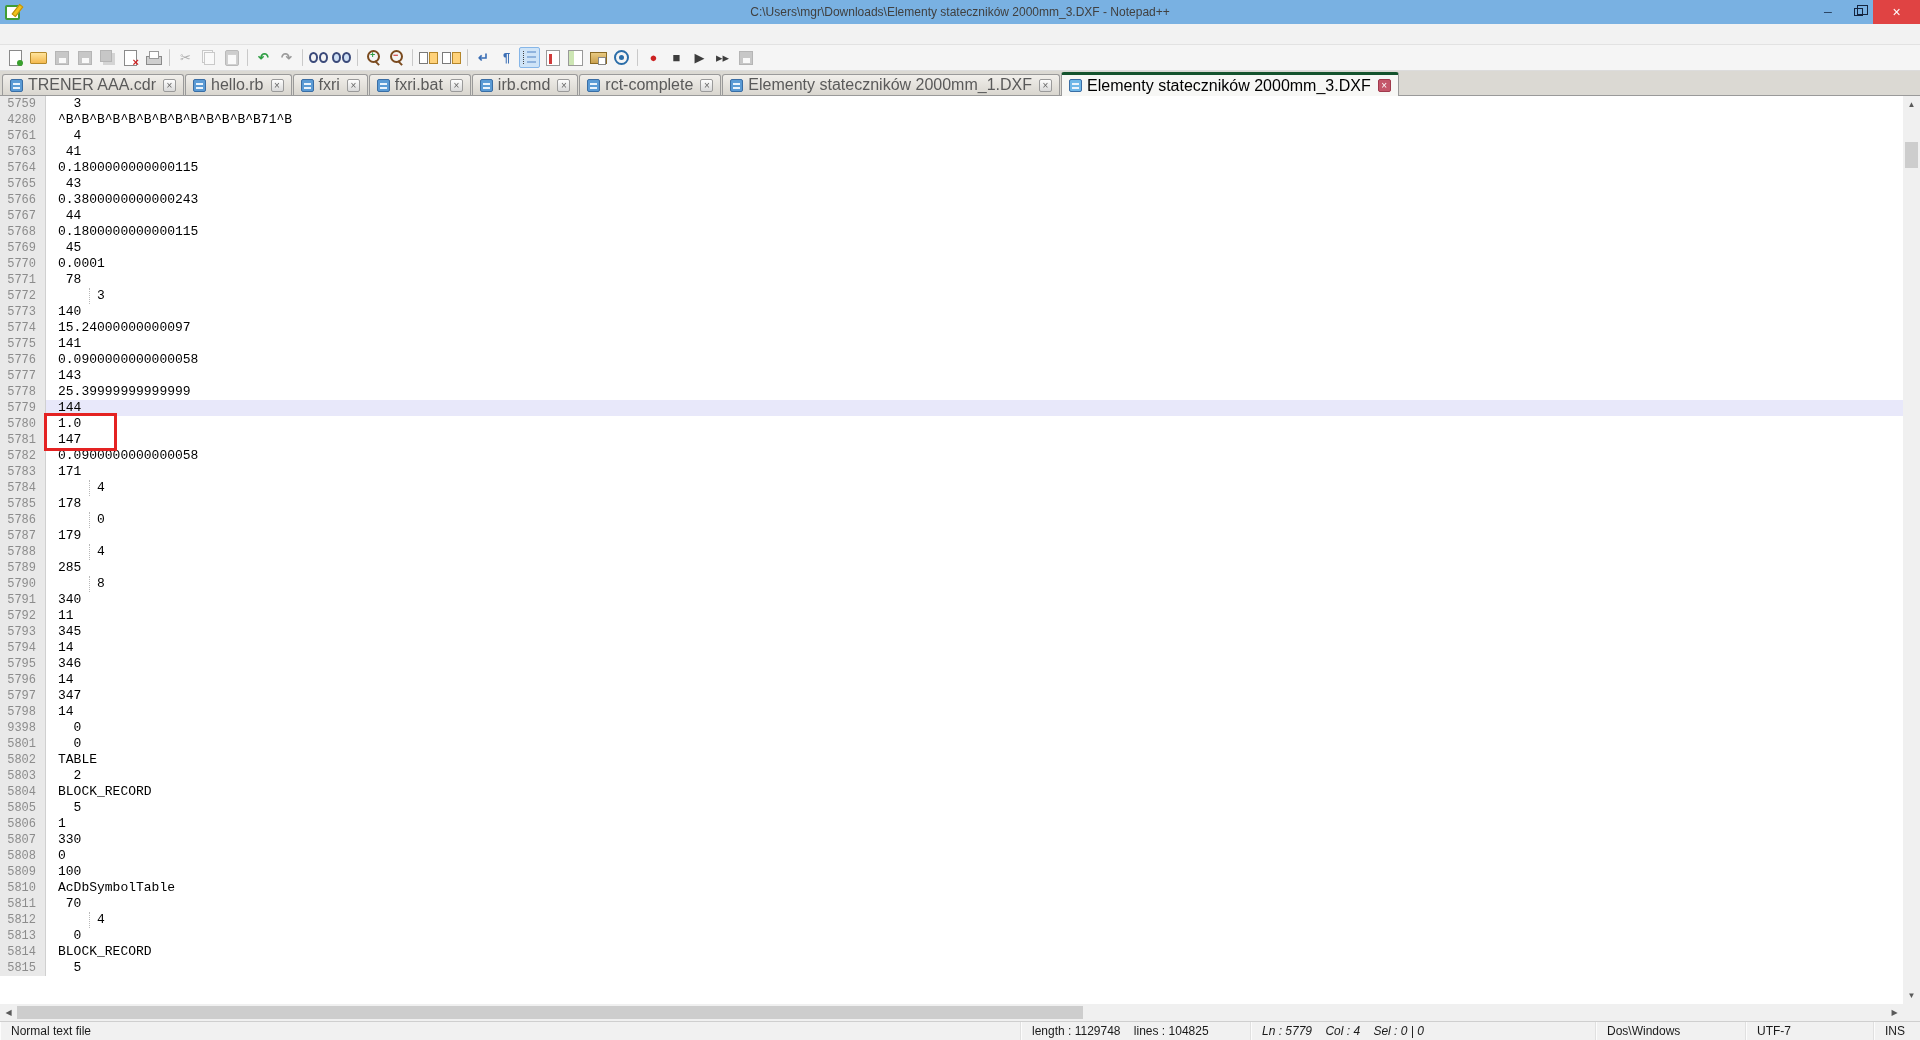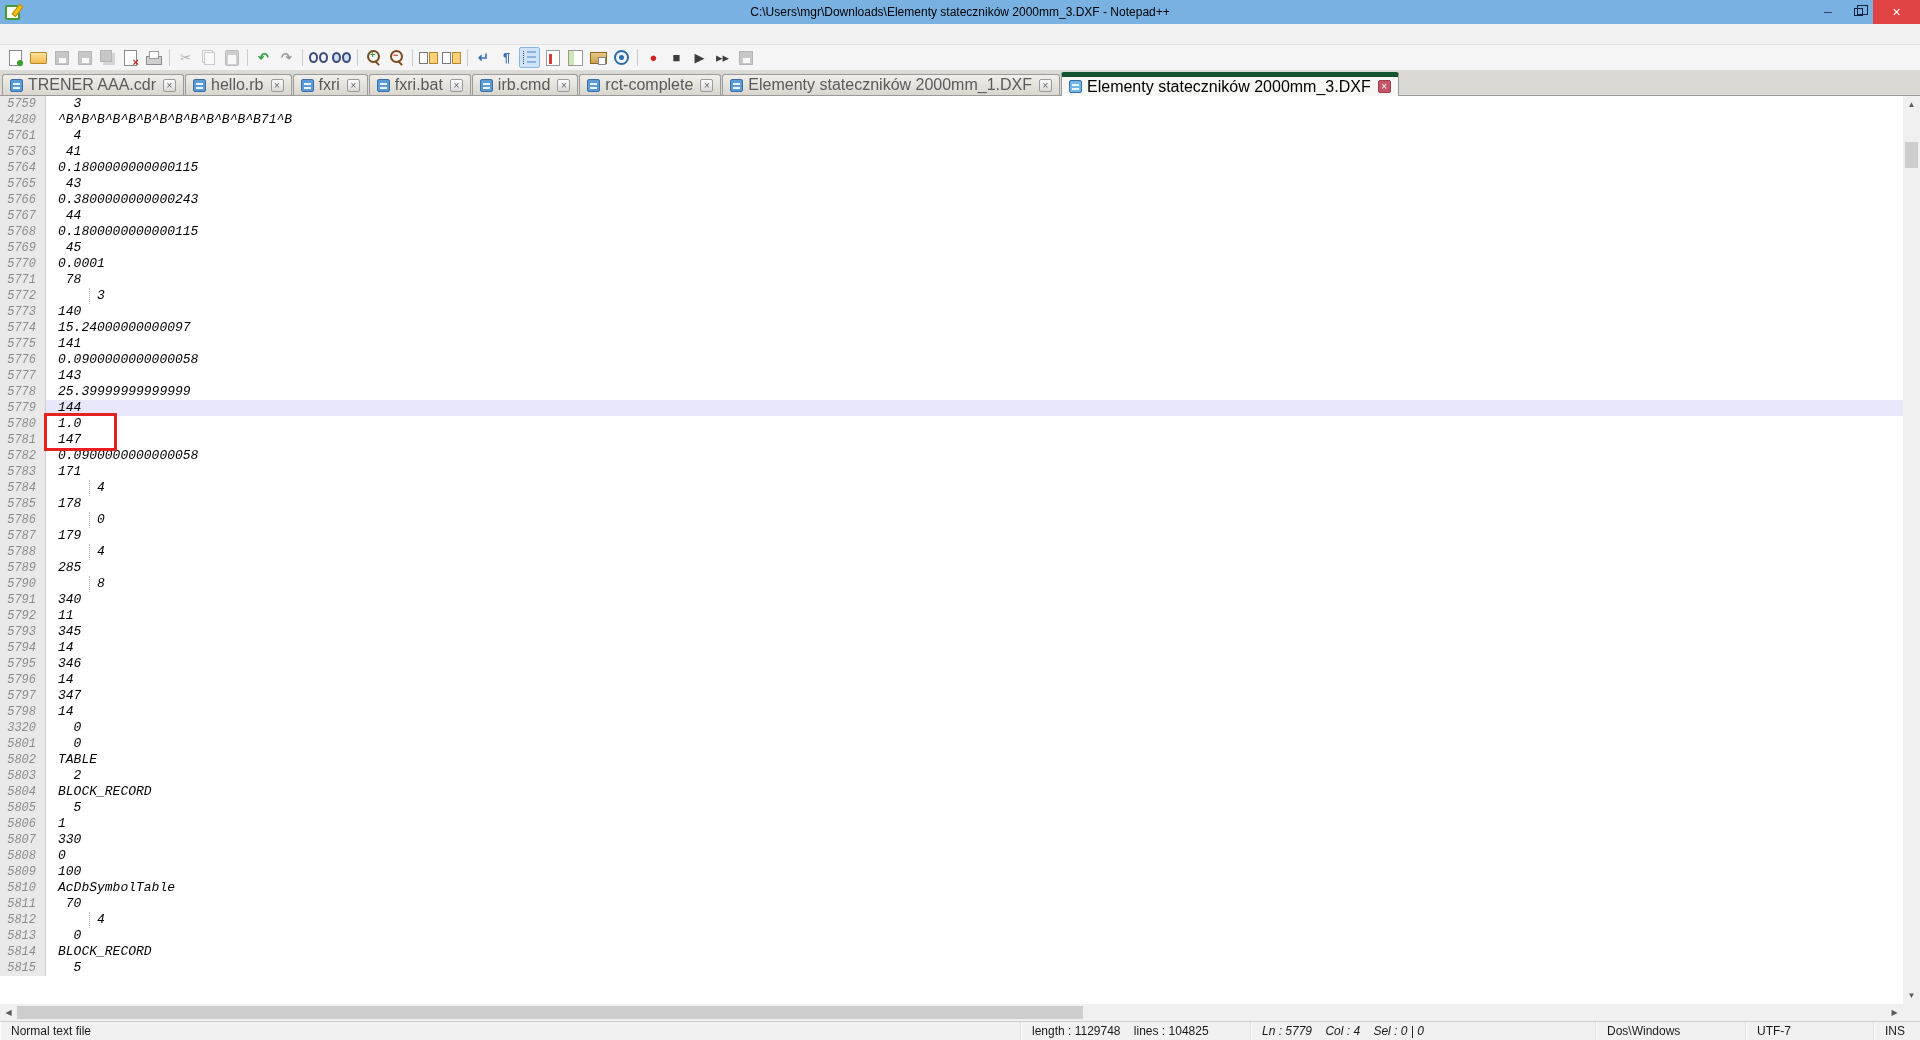--- a/index.html
+++ b/index.html
@@ -4,21 +4,21 @@
 <style>
   * { box-sizing: border-box; }
   html,body { margin:0; padding:0; }
   body {
     width:1920px; height:1040px; overflow:hidden;
     font-family:"Liberation Sans", sans-serif; font-size:12px; color:#222;
     background:#fff;
   }
   
   .titlebar { position:relative; height:24px; background:#79b1e2; display:flex; align-items:center; }
-  .title-text { position:absolute; left:0; right:0; text-align:center; color:#000000; font-size:12px; }
+  .title-text { position:absolute; left:0; right:0; text-align:center; color:#404040; font-size:12px; }
   .npp-ico { position:relative; z-index:2; width:15px; height:15px; margin-left:5px;
              background:#fff; border:2px solid #3f9c35; border-radius:2px; }
   .npp-ico::after { content:""; position:absolute; right:-2px; top:-3px; width:3px; height:11px;
              background:#f0c419; transform:rotate(38deg); border:1px solid #b98c12; }
   .win-btns { position:absolute; right:0; top:0; height:24px; display:flex; z-index:2; }
   .wb { width:30px; height:24px; display:flex; align-items:center; justify-content:center;
         color:#14243e; font-size:11px; cursor:default; }
   .wb.close { width:47px; background:#e04343; color:#fff; font-size:14px; }
   .restore-box { position:relative; width:9px; height:8px; border:1px solid #14243e; background:transparent; }
   .restore-box::before { content:""; position:absolute; top:-4px; left:2px; width:9px; height:8px; border:1px solid #14243e; }
@@ -70,33 +70,33 @@
       background:linear-gradient(90deg,#cde6b4 42%,#fff 42%); }
   .tb-fws::before { content:""; width:15px; height:10px; background:linear-gradient(#e8c981,#caa14e); border:1px solid #8a6a24; }
   .tb-fws::after { content:""; position:absolute; right:2px; bottom:2px; width:6px; height:6px; background:#fff; border:1px solid #888; }
   .tb-eye::before { content:""; width:11px; height:11px; border:2px solid #2a6da8; border-radius:50%; }
   .tb-eye::after { content:""; position:absolute; width:5px; height:5px; background:#2a6da8; border-radius:50%; }
   
   .tabbar { height:25px; background:#dbd9d3; display:flex; align-items:flex-end; padding-left:2px; border-bottom:1px solid #9a9a9a; }
   .tab { display:flex; align-items:center; height:21px; padding:0 7px; margin-right:1px;
          background:linear-gradient(#f1efeb,#d9d6cf); border:1px solid #9a9a9a; border-bottom:none;
          border-radius:3px 3px 0 0; color:#5a5a5a; white-space:nowrap; }
-  .tab.active { height:24px; background:#f7f7f5; color:#000; border-top:5px solid #14532d; margin-bottom:-1px; }
+  .tab.active { height:24px; background:#f7f7f5; color:#000; border-top:3px solid #14532d; margin-bottom:-1px; }
   .tab-file-icon { position:relative; width:13px; height:13px; margin-right:5px; background:#5b9bd5; border:1px solid #3a6ea5; border-radius:2px; }
   .tab-file-icon::after { content:""; position:absolute; left:2px; right:2px; top:3px; height:2px; background:#eaf3fb; box-shadow:0 4px 0 #eaf3fb; }
   .tab.active .tab-file-icon { background:#6fb7e8; }
   .tab-label { font-size:16px; }
   .tab-close { width:13px; height:13px; margin-left:7px; font-size:10px; line-height:11px; text-align:center; color:#666;
                border:1px solid #9a9a9a; border-radius:2px; background:linear-gradient(#fefefe,#d9d9d9); }
   .tab.active .tab-close { color:#fff; background:#c4566a; border-color:#a03a4c; }
   
   .editor { position:relative; height:925px; background:#fff; }
   .lines-wrap { position:absolute; left:0; top:0; right:17px; bottom:17px; overflow:hidden; }
   .lines { position:relative; }
-  .line { display:flex; height:16px; font-family:"Liberation Mono","DejaVu Sans Mono",monospace; font-size:13px; line-height:16px;font-style:italic; }
+  .line { display:flex; height:16px; font-family:"Liberation Mono","DejaVu Sans Mono",monospace; font-size:13px; line-height:16px; }
   .line.cur { background:#e8e8fa; }
   .ln { flex:0 0 46px; text-align:right; padding-right:9px; background:#e9e9e9; color:#8c8c8c;
         border-right:1px solid #d0d0d0; font-size:12px; }
   .txt { flex:1; position:relative; padding-left:12px; white-space:pre; color:#000; }
   .line.guide .txt::before { content:""; position:absolute; left:calc(12px + 4ch); top:0; height:100%;
         border-left:1px dotted #b8b8b8; }
   .anno-box { position:absolute; left:44px; top:317px; width:73px; height:38px;
         border:3px solid #e42222; pointer-events:none; }
   
   .vscroll { position:absolute; top:0; right:0; bottom:17px; width:17px; background:#f0f0f0; }
@@ -448,21 +448,21 @@
       </div>
         <div class="line">
         <span class="ln">5797</span>
         <span class="txt">347</span>
       </div>
         <div class="line">
         <span class="ln">5798</span>
         <span class="txt">14</span>
       </div>
         <div class="line">
-        <span class="ln">3320</span>
+        <span class="ln">9398</span>
         <span class="txt">  0</span>
       </div>
         <div class="line">
         <span class="ln">5801</span>
         <span class="txt">  0</span>
       </div>
         <div class="line">
         <span class="ln">5802</span>
         <span class="txt">TABLE</span>
       </div>

